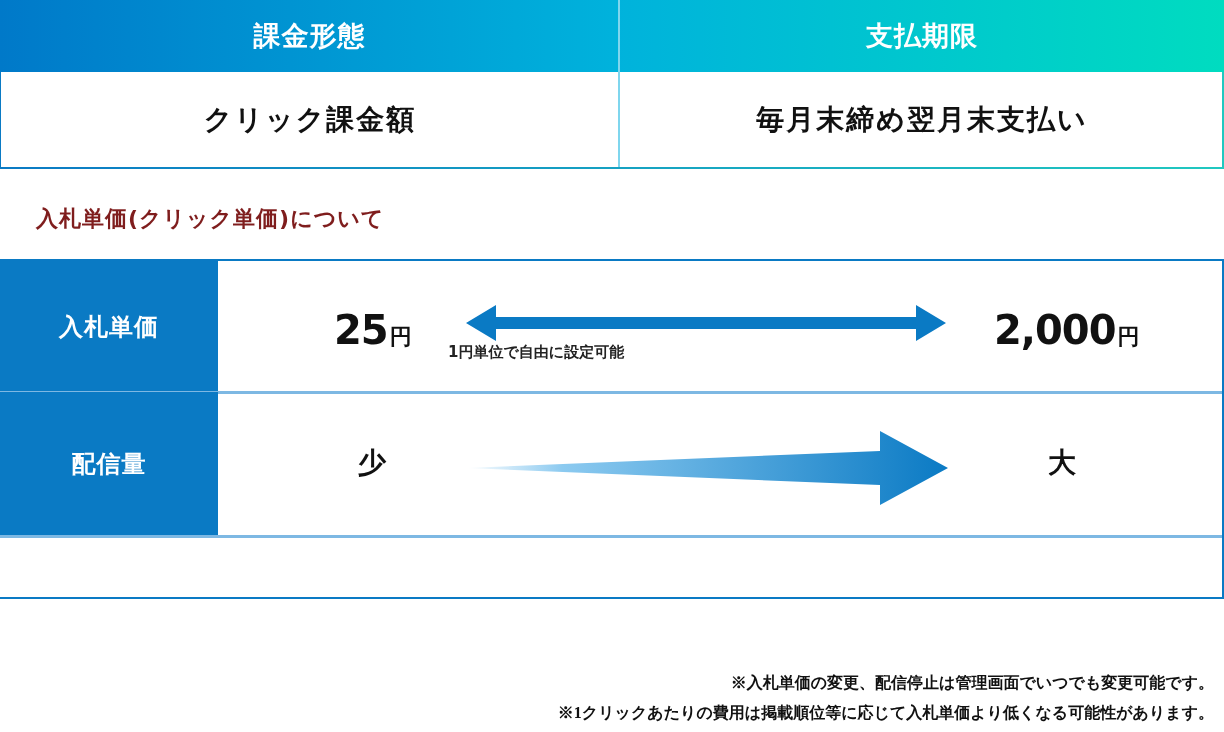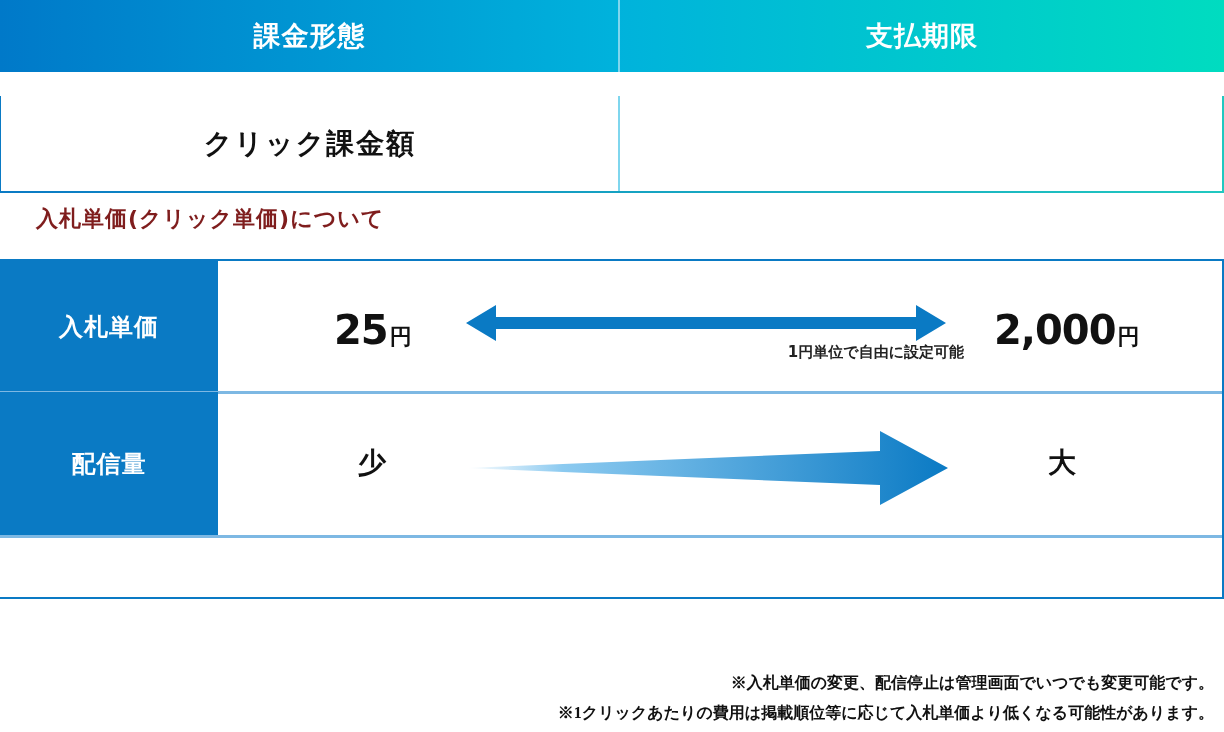--- a/index.html
+++ b/index.html
@@ -10,21 +10,21 @@
   .top-table { position: absolute; left: 0; top: 0; width: 1224px; height: 169px; }
   .top-head { position: absolute; left: 0; top: 0; width: 1224px; height: 72px;
     background: linear-gradient(90deg, #0079c9 0%, #00b2dc 50%, #00dcc0 100%); }
   .top-head .hcell { position: absolute; top: 0; height: 72px; display: flex; align-items: center; justify-content: center;
     color: #fff; font-size: 27px; font-weight: bold; letter-spacing: 1px; }
   .top-head .h1 { left: 0; width: 619px; }
   .top-head .h2 { left: 620px; width: 604px; }
   .top-head .hdiv { position: absolute; left: 618px; top: 0; width: 2px; height: 72px; background: #7fd6ee; }
   .top-body { position: absolute; left: 0; top: 72px; width: 1224px; height: 97px;
     border-left: 1px solid #0a7ac4; border-right: 2px solid #20c8c0; border-bottom: 2px solid transparent;
-    border-image: linear-gradient(90deg, #0a7ac4, #20c8c0) 1; margin-top: 24px; }
+    border-image: linear-gradient(90deg, #0a7ac4, #20c8c0) 1; }
   .top-body .bcell { position: absolute; top: 0; height: 95px; display: flex; align-items: center; justify-content: center;
     font-size: 28px; font-weight: bold; color: #111; letter-spacing: 2px; }
   .top-body .b1 { left: 0; width: 618px; }
   .top-body .b2 { left: 620px; width: 602px; }
   .top-body .bdiv { position: absolute; left: 617px; top: 0; width: 2px; height: 95px; background: #7fd6ee; }
 
   
   .section-title { position: absolute; left: 36px; top: 204px; font-size: 22px; font-weight: bold; color: #7f1d1d; letter-spacing: 1px; }
 
   
@@ -36,21 +36,21 @@
   .row .content { position: absolute; left: 218px; top: 0; right: 13px; height: 100%; padding-left: 31px; }
   .r1 { top: 0; height: 131px; }
   .r2 { top: 131px; height: 144px; }
   .r3 { top: 275px; height: 117px; }
   .rdiv { position: absolute; left: 0; width: 1222px; height: 3px; background: #7db8e3; }
 
   .price-min { position: absolute; left: 116px; top: 46px; font-size: 40px; font-weight: bold; color: #111; letter-spacing: -1px; }
   .price-max { position: absolute; left: 776px; top: 46px; font-size: 40px; font-weight: bold; color: #111; letter-spacing: -1px; }
   .yen { font-size: 22px; font-weight: bold; margin-left: 2px; letter-spacing: 0; }
   .arrow-both { position: absolute; left: 248px; top: 44px; width: 480px; height: 36px; }
-  .arrow-note { position: absolute; left: 230px; top: 82px; width: 516px; text-align: right; font-size: 15px; font-weight: bold; color: #222; }
+  .arrow-note { position: absolute; left: 230px; top: 82px; width: 516px; text-align: left; font-size: 15px; font-weight: bold; color: #222; }
 
   .vol-min { position: absolute; left: 140px; top: 52px; font-size: 28px; font-weight: bold; }
   .vol-max { position: absolute; left: 830px; top: 52px; font-size: 28px; font-weight: bold; }
   .arrow-grow { position: absolute; left: 248px; top: 39px; width: 482px; height: 74px; }
 
   .feat-left { position: absolute; left: 24px; top: 44px; font-size: 26px; font-weight: bold; letter-spacing: 1px; }
   .feat-right { position: absolute; right: 24px; top: 44px; font-size: 26px; font-weight: bold; letter-spacing: 1px; }
   .accent { color: #1aa3dd; }
 
   .notes { position: absolute; right: 10px; top: 668px; text-align: right; font-size: 16px; font-weight: bold; color: #111; line-height: 30px; font-family: Liberation Serif, serif; }
@@ -60,20 +60,21 @@
 
 <div class="top-table">
   <div class="top-head">
     <div class="hcell h1">課金形態</div>
     <div class="hdiv"></div>
     <div class="hcell h2">支払期限</div>
   </div>
   <div class="top-body">
     <div class="bcell b1">クリック課金額</div>
     <div class="bdiv"></div>
+    <div class="bcell b2">毎月末締め翌月末支払い</div>
   </div>
 </div>
 
 <div class="section-title">入札単価(クリック単価)について</div>
 
 <div class="main-table">
   <div class="row r1">
     <div class="label">入札単価</div>
     <div class="content">
       <div class="price-min">

